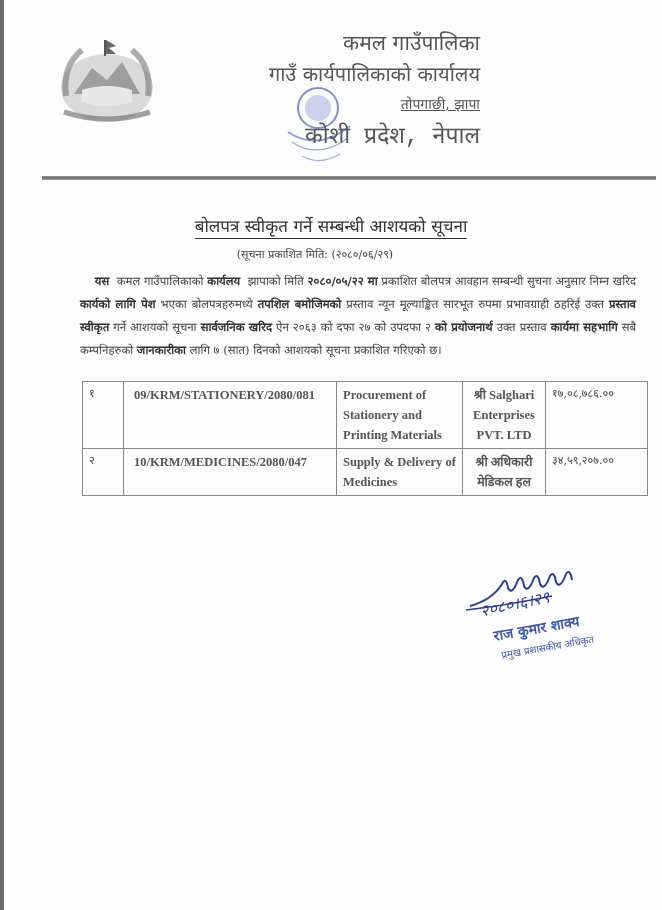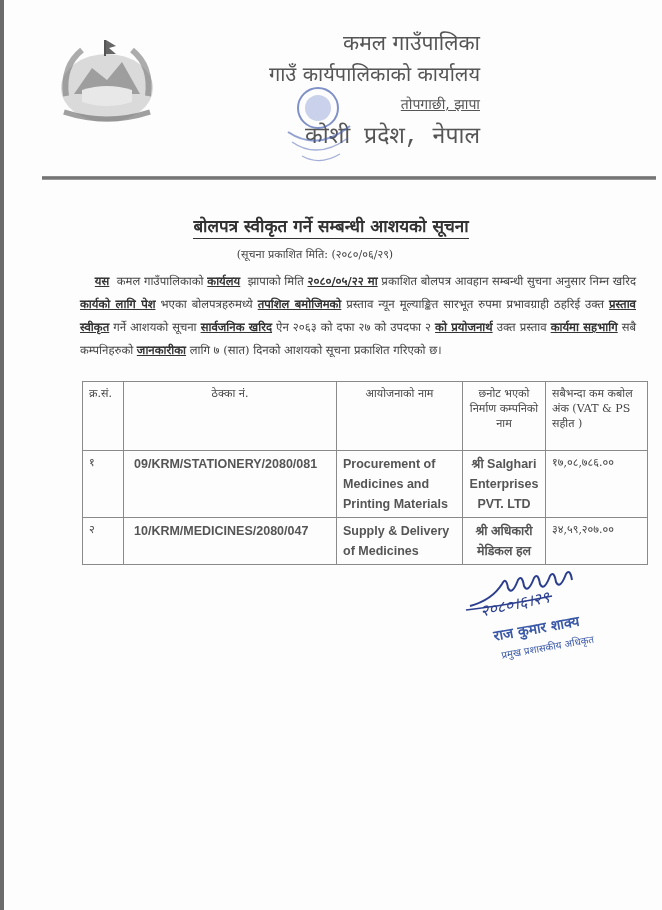--- a/index.html
+++ b/index.html
@@ -9,34 +9,34 @@
   }
   .left-edge { position: absolute; left: 0; top: 0; width: 4px; height: 910px; background: #6b6b6b; }
   .emblem { position: absolute; left: 52px; top: 36px; width: 110px; height: 92px; }
   .header { position: absolute; left: 180px; width: 300px; text-align: right; color: #555; }
   .h1 { top: 28px; font-size: 21px; }
   .h2 { top: 60px; font-size: 20px; }
   .h3 { top: 94px; font-size: 14px; text-decoration: underline; }
   .h4 { top: 118px; font-size: 23px; font-family: Liberation Mono, monospace; }
   .stamp { position: absolute; left: 268px; top: 82px; width: 100px; height: 90px; }
   .rule { position: absolute; left: 42px; top: 176px; width: 614px; height: 4px; background: linear-gradient(#999,#666,#aaa); }
-  .title { position: absolute; left: 0; width: 662px; top: 214px; text-align: center; font-size: 17px; font-weight: bold; color: #333; }
+  .title { position: absolute; left: 0; width: 662px; top: 214px; text-align: center; font-size: 17px; font-weight: normal; color: #333; }
   .title span { border-bottom: 1.5px solid #333; padding-bottom: 2px; }
   .subtitle { position: absolute; left: 0; width: 630px; top: 246px; text-align: center; font-size: 11px; color: #444; }
   .body-text { position: absolute; left: 80px; top: 270px; width: 556px; font-size: 11.5px; line-height: 23px; text-align: justify; color: #444; }
-  .body-text b { color: #333; text-decoration: underline; }
+  .body-text b { color: #333; }
   table.tbl { position: absolute; left: 82px; top: 381px; border-collapse: collapse; font-size: 11px; color: #444; }
   .tbl td, .tbl th { border: 1px solid #8a8a8a; vertical-align: top; padding: 3px 6px; font-weight: normal; }
   .tbl th { height: 62px; text-align: center; }
   .tbl .c1 { width: 28px; text-align: left; }
   .tbl .c2 { width: 196px; }
   .tbl .c3 { width: 113px; }
   .tbl .c4 { width: 70px; text-align: center; }
   .tbl .c5 { width: 89px; text-align: left; }
-  .tbl .bold { font-weight: bold; font-family: Liberation Sans, sans-serif; font-size: 12.5px; line-height: 20px; color: #555; }
+  .tbl .bold { font-weight: bold; font-family: Liberation Serif, serif; font-size: 12.5px; line-height: 20px; color: #555; }
   .tbl td.c2 { padding-left: 10px; }
   .tbl td.c4 { line-height: 20px; margin-top: 16px; }
   .tbl tr.r1 td { height: 51px; }
   .tbl tr.r2 td { height: 40px; }
   .sig { position: absolute; left: 462px; top: 566px; width: 170px; height: 110px; }
   .sig-name { position: absolute; left: 492px; top: 626px; font-size: 14px; font-weight: bold; color: #3a58a8; transform: rotate(-10deg); transform-origin: left top; }
   .sig-title { position: absolute; left: 500px; top: 648px; font-size: 10px; color: #3a58a8; transform: rotate(-10deg); transform-origin: left top; }
   .sig-date { position: absolute; left: 478px; top: 600px; font-size: 16px; color: #2c3f8f; font-style: italic; transform: rotate(-12deg); transform-origin: left top; }
 </style>
 </head>
@@ -71,31 +71,24 @@
 
 <div class="title"><span>बोलपत्र स्वीकृत गर्ने सम्बन्धी आशयको सूचना</span></div>
 <div class="subtitle">(सूचना प्रकाशित मिति: (२०८०/०६/२९)</div>
 
 <div class="body-text">
   &nbsp;&nbsp;&nbsp;&nbsp;<b>यस</b>&nbsp; <span>कमल गाउँपालिकाको</span> <b>कार्यलय</b>&nbsp; <span>झापाको मिति</span> <b>२०८०/०५/२२ मा</b> <span>प्रकाशित बोलपत्र आवहान सम्बन्धी सुचना अनुसार निम्न खरिद</span> <b>कार्यको लागि पेश</b> <span>भएका बोलपत्रहरुमध्ये</span> <b>तपशिल बमोजिमको</b> <span>प्रस्ताव न्यून मूल्याङ्कित सारभूत रुपमा प्रभावग्राही ठहरिई उक्त</span> <b>प्रस्ताव स्वीकृत</b> <span>गर्ने आशयको सूचना</span> <b>सार्वजनिक खरिद</b> <span>ऐन २०६३ को दफा २७ को उपदफा २</span> <b>को प्रयोजनार्थ</b> <span>उक्त प्रस्ताव</span> <b>कार्यमा सहभागि</b> <span>सबै कम्पनिहरुको</span> <b>जानकारीका</b> <span>लागि ७ (सात) दिनको आशयको सूचना प्रकाशित गरिएको छ।</span>
 </div>
 
 <table class="tbl">
   <tbody>
-      <tr>
-    <th class="c1">क्र.सं.</th>
-    <th class="c2">ठेक्का नं.</th>
-    <th class="c3">आयोजनाको नाम</th>
-    <th class="c4">छनोट भएको निर्माण कम्पनिको नाम</th>
-    <th class="c5">सबैभन्दा कम कबोल अंक (VAT &amp; PS सहीत )</th>
-  </tr>
   <tr class="r1">
     <td class="c1">१</td>
     <td class="c2 bold">09/KRM/STATIONERY/2080/081</td>
-    <td class="c3 bold">Procurement of Medicines and Printing Materials</td>
+    <td class="c3 bold">Procurement of Stationery and Printing Materials</td>
     <td class="c4 bold">श्री Salghari Enterprises PVT. LTD</td>
     <td class="c5">१७,०८,७८६.००</td>
   </tr>
   <tr class="r2">
     <td class="c1">२</td>
     <td class="c2 bold">10/KRM/MEDICINES/2080/047</td>
     <td class="c3 bold">Supply &amp; Delivery of Medicines</td>
     <td class="c4 bold">श्री अधिकारी मेडिकल हल</td>
     <td class="c5">३४,५९,२०७.००</td>
   </tr>

